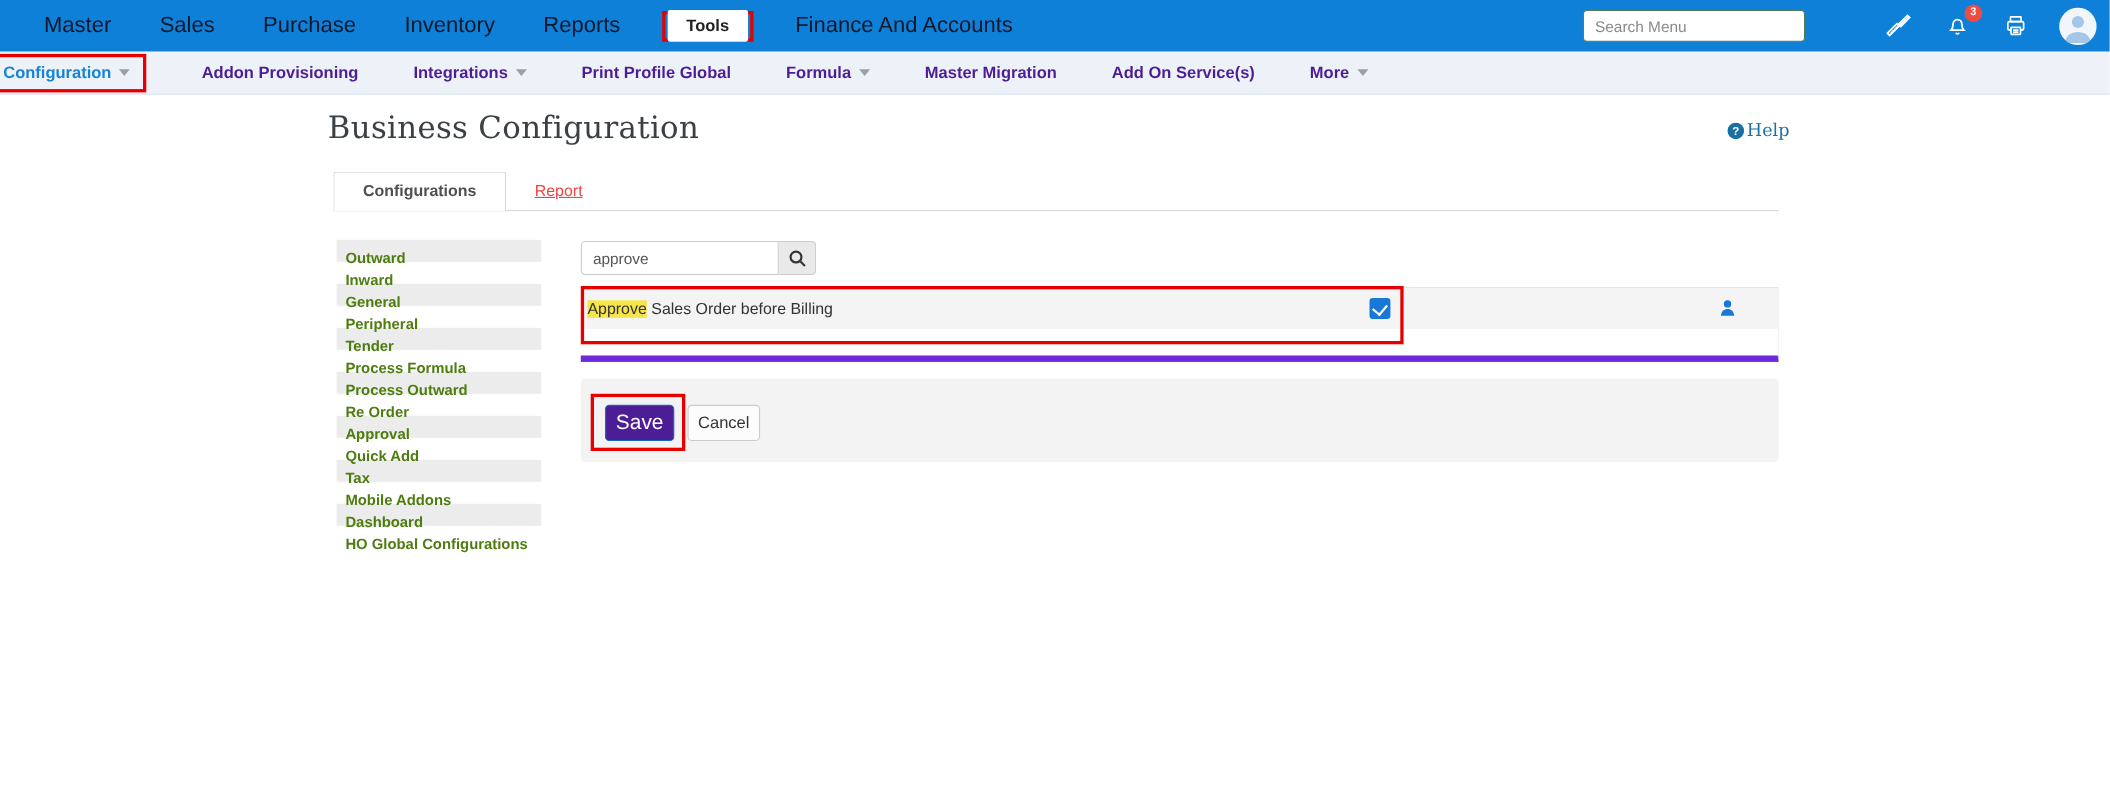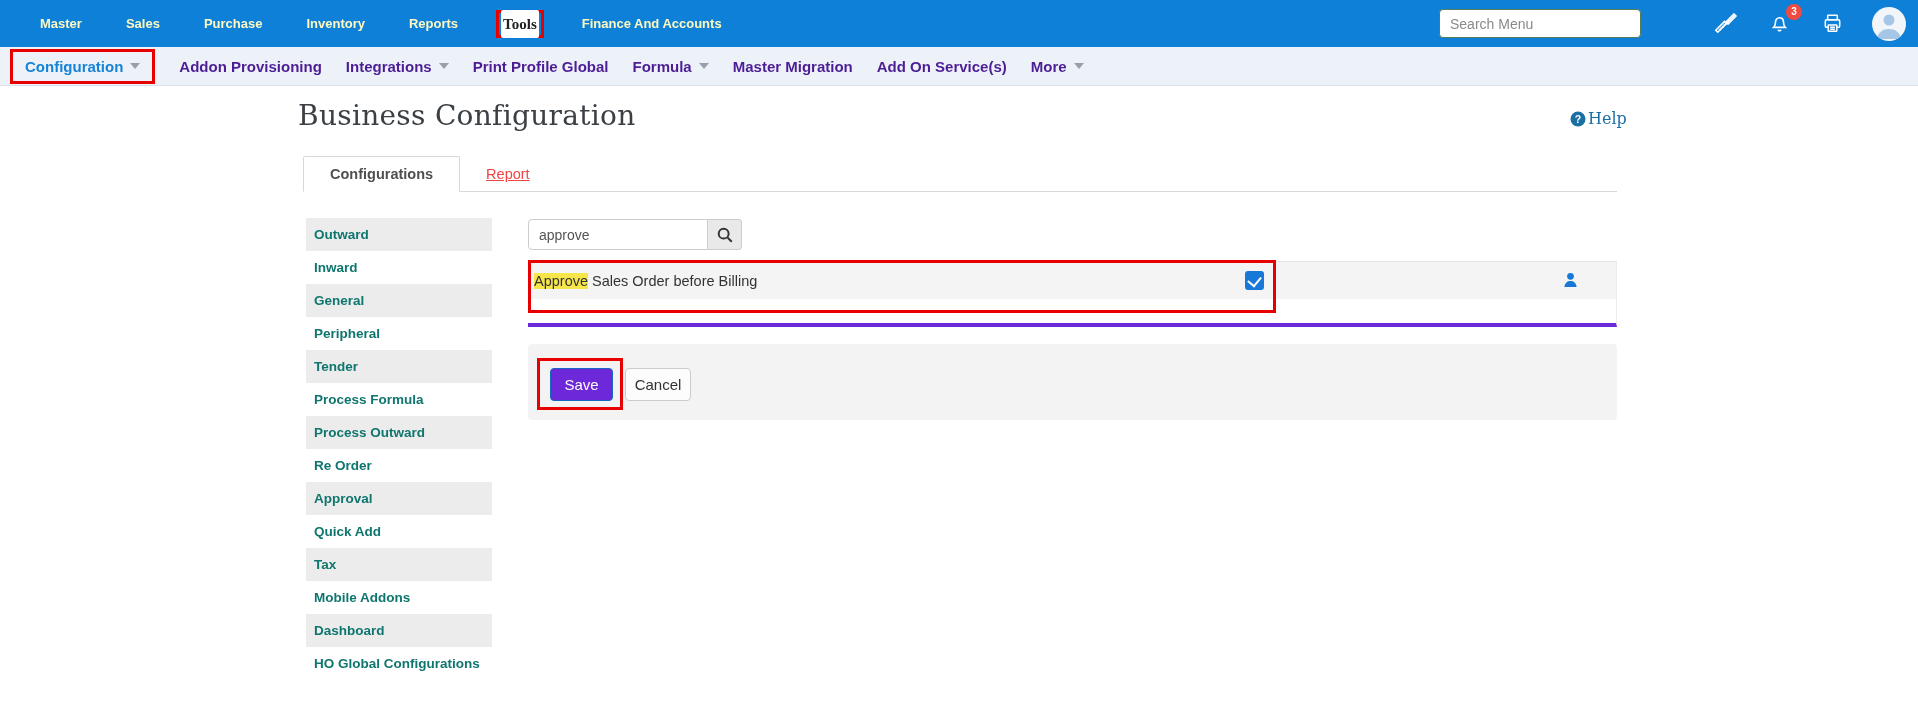--- a/index.html
+++ b/index.html
@@ -3,35 +3,35 @@
 <meta charset="utf-8">
 <style>
   * { box-sizing: border-box; margin: 0; padding: 0; }
   html,body { width:1918px; height:726px; background:#fff; font-family:"Liberation Sans", sans-serif; overflow:hidden; }
   #app { position:relative; width:1918px; height:726px; background:#fff; }
 
   
   .topbar { position:absolute; left:0; top:0; width:1918px; height:47px; background:#0f80d7;
             display:flex; align-items:center; padding:0 12px 0 40px; }
   .topnav { display:flex; align-items:center; gap:44px; }
-  .topnav .titem { color:#fef9c3; font-size:13px; font-weight:700; cursor:pointer; white-space:nowrap; }
+  .topnav .titem { color:#0f172a; font-size:20px; font-weight:400; cursor:pointer; white-space:nowrap; }
   .tools-box { border:3px solid #e60000; padding:2px; margin:0 -6px; }
-  .tools-pill { background:#fff; color:#222; padding:6px 2px; border-radius:2px; font-size:15px; font-weight:700; cursor:pointer;font-family:Liberation Serif, serif; }
+  .tools-pill { background:#fff; color:#222; padding:6px 17px; border-radius:2px; font-size:15px; font-weight:700; cursor:pointer; }
   .top-search { margin-left:auto; margin-right:72px; width:202px; height:29px; border-radius:4px;
                 border:1px solid #567d57; padding:0 10px; font-size:14px; color:#444; outline:none; }
   .top-search::placeholder { color:#8a8a8a; }
   .top-icons { display:flex; align-items:center; gap:27px; }
   .ticon { position:relative; width:26px; height:26px; display:flex; align-items:center; justify-content:center; cursor:pointer; }
   .badge { position:absolute; top:-7px; right:-10px; min-width:16px; height:16px; background:#ef4b41; color:#fff;
            border-radius:50%; font-size:10px; font-weight:700; display:flex; align-items:center; justify-content:center; padding:0 3px; }
   .avatar { width:34px; height:34px; border-radius:50%; background:#f2f6fa; display:flex; align-items:flex-end; justify-content:center; overflow:hidden; cursor:pointer; }
 
   
   .nav2 { position:absolute; left:0; top:47px; width:1918px; height:39px; background:#edf2f8; border-bottom:1px solid #d9e1ea;
-          display:flex; align-items:center; gap:24px; padding-left:22px; overflow:visible; }
+          display:flex; align-items:center; gap:50px; overflow:visible; }
   .n2item { font-size:15px; font-weight:600; color:#4c1d95; cursor:pointer; white-space:nowrap; display:flex; align-items:center; gap:7px; }
   .n2item.active { color:#1583d6; }
   .caret { width:0; height:0; border-left:5px solid transparent; border-right:5px solid transparent; border-top:6px solid #97a1ab; }
   .config-box { border:3px solid #e60000; padding:6px 12px; margin-left:-12px; background:transparent; }
 
   
   .page-title { position:absolute; left:298px; top:99px; font-family:"DejaVu Serif", serif; font-size:28px; font-weight:500;
                 color:#3b4045; letter-spacing:0.3px; }
   .help-link { position:absolute; left:1570px; top:109px; display:flex; align-items:center; gap:2px; cursor:pointer;
                color:#1a6fa4; font-family:"DejaVu Serif", serif; font-size:16px; }
@@ -39,46 +39,46 @@
   
   .tabbar { position:absolute; left:303px; top:154px; width:1314px; height:38px; display:flex; align-items:flex-end;
             border-bottom:1px solid #d8d8d8; }
   .tab { padding:9px 26px; font-size:14.5px; cursor:pointer; white-space:nowrap; }
   .tab.active { background:#fff; border:1px solid #d8d8d8; border-bottom:1px solid #fff; margin-bottom:-1px;
                 border-radius:2px 2px 0 0; color:#4f4f4f; font-weight:700; }
   .tab.plain { color:#ef4444;text-decoration:underline; }
 
   
   .sidebar { position:absolute; left:306px; top:218px; width:186px; }
-  .side-item { height:33px; line-height:33px; padding-left:8px; font-size:13.5px; font-weight:700; color:#0f766e;
+  .side-item { height:20px; line-height:33px; padding-left:8px; font-size:13.5px; font-weight:700; color:#4d7c0f;
                cursor:pointer; white-space:nowrap; }
   .side-item:nth-child(odd) { background:#ececec; }
 
   
   .searchrow { position:absolute; left:528px; top:219px; display:flex; }
   .cfg-search { width:180px; height:31px; border:1px solid #ccc; border-radius:4px 0 0 4px; padding:0 10px; font-size:14px; color:#555; outline:none; }
   .cfg-search-btn { width:34px; height:31px; background:#e9e9e9; border:1px solid #ccc; border-left:none;
                     border-radius:0 4px 4px 0; display:flex; align-items:center; justify-content:center; cursor:pointer; }
 
   .resulttable { position:absolute; left:528px; top:261px; width:1089px; border-top:1px solid #e3e3e3;
-                 border-bottom:4px solid #6d28d9; border-right:1px solid #ededed; }
+                 border-bottom:6px solid #6d28d9; border-right:1px solid #ededed; }
   .result-row { position:relative; height:37px; background:#f4f4f4; display:flex; align-items:center; }
   .result-text { padding-left:6px; font-size:14.5px; color:#333; }
   .hl { background:#f7e64a; }
   .result-filler { height:24px; background:#fff; }
   .checkbox { position:absolute; left:717px; top:9px; width:19px; height:19px; background:#1778d8; border-radius:3px; cursor:pointer; }
   .checkbox::after { content:""; position:absolute; left:5px; top:3px; width:7px; height:10px;
                      border:solid #fff; border-width:0 2.5px 2.5px 0; transform:rotate(40deg); }
   .row-user { position:absolute; right:38px; top:10px; cursor:pointer; }
 
   .redbox-row { position:absolute; left:528px; top:260px; width:748px; height:53px; border:3px solid #e60000; pointer-events:none; }
 
   .footer-panel { position:absolute; left:528px; top:344px; width:1089px; height:76px; background:#f3f3f3; border-radius:4px; }
-  .save-btn { position:absolute; left:550px; top:368px; width:63px; height:33px; background:#6d28d9; border:1px solid #1568be;
-              border-radius:4px; color:#fff; font-size:15px; font-family:"Liberation Sans", sans-serif; cursor:pointer; }
+  .save-btn { position:absolute; left:550px; top:368px; width:63px; height:33px; background:#4c1d95; border:1px solid #1568be;
+              border-radius:4px; color:#fff; font-size:19px; font-family:"Liberation Sans", sans-serif; cursor:pointer; }
   .redbox-save { position:absolute; left:537px; top:358px; width:86px; height:52px; border:3px solid #e60000; pointer-events:none; }
   .cancel-btn { position:absolute; left:625px; top:368px; width:66px; height:33px; background:#fcfcfc; border:1px solid #cbcbcb;
                 border-radius:4px; color:#333; font-size:15px; font-family:"Liberation Sans", sans-serif; cursor:pointer; }
 </style>
 </head>
 <body>
 
 <div id="app">
 
   <div class="topbar">

